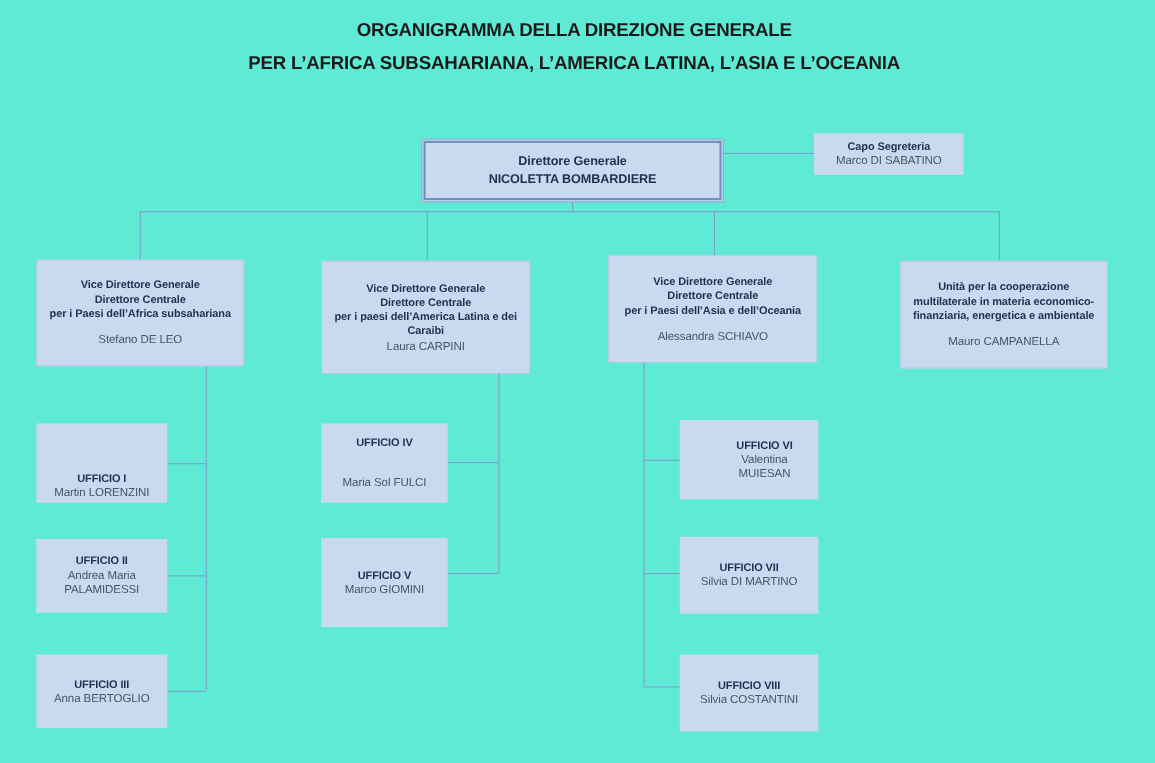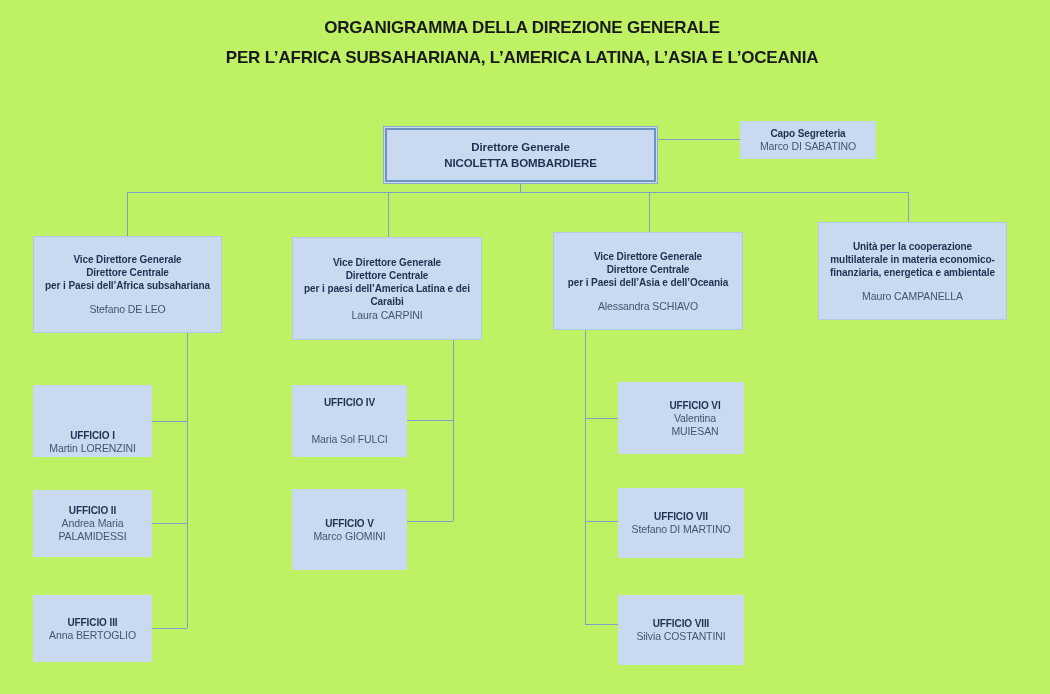--- a/index.html
+++ b/index.html
@@ -1,19 +1,19 @@
 <!DOCTYPE html>
 <html style="--box-fill: #c9daf0; --box-border: #b2c9e6; --top-box-border: #6d94bf; --connector: #7da0c8; --role-text: #1f3050; --name-text: #44546a;"><head>
 <meta charset="utf-8">
 <style>
   html,body{margin:0;padding:0;background:#ffffff;}
   .canvas{
     position:relative;
     width:1050px;height:694px;
-    background:#bef264;
+    background:#5eead4;
     font-family:"Liberation Sans", sans-serif;
     overflow:hidden;
   }
   .title{
     position:absolute;left:0;top:13px;width:1044px;
     text-align:center;
     font-weight:bold;
     font-size:17px;line-height:30px;
     color:#1a1a1a;
     letter-spacing:-0.2px;
@@ -109,21 +109,21 @@
     <div class="name smallgap">Laura CARPINI</div>
   </div>
 
   <div class="box" style="left:553px;top:232px;width:190px;height:98px;">
     <div class="role">Vice Direttore Generale
 Direttore Centrale
 per i Paesi dell’Asia e dell’Oceania</div>
     <div class="name gap">Alessandra SCHIAVO</div>
   </div>
 
-  <div class="box" style="left:818px;top:222px;width:189px;height:98px;">
+  <div class="box" style="left:818px;top:237px;width:189px;height:98px;">
     <div class="role">Unità per la cooperazione
 multilaterale in materia economico-
 finanziaria, energetica e ambientale</div>
     <div class="name gap">Mauro CAMPANELLA</div>
   </div>
 
   <div class="box noborder" style="left:33px;top:385px;width:119px;height:72px;justify-content:flex-end;">
     <div class="role">UFFICIO I</div>
     <div class="name">Martin LORENZINI</div>
   </div>
@@ -145,20 +145,20 @@
     <div class="role">UFFICIO V</div>
     <div class="name">Marco GIOMINI</div>
   </div>
 
   <div class="box noborder" style="left:618px;top:382px;width:126px;height:72px;padding-left:32px;">
     <div class="role">UFFICIO VI</div>
     <div class="name">Valentina MUIESAN</div>
   </div>
   <div class="box noborder" style="left:618px;top:488px;width:126px;height:70px;">
     <div class="role">UFFICIO VII</div>
-    <div class="name">Stefano DI MARTINO</div>
+    <div class="name">Silvia DI MARTINO</div>
   </div>
   <div class="box noborder" style="left:618px;top:595px;width:126px;height:70px;">
     <div class="role">UFFICIO VIII</div>
     <div class="name">Silvia COSTANTINI</div>
   </div>
 
 </div>
 
 </body></html>

